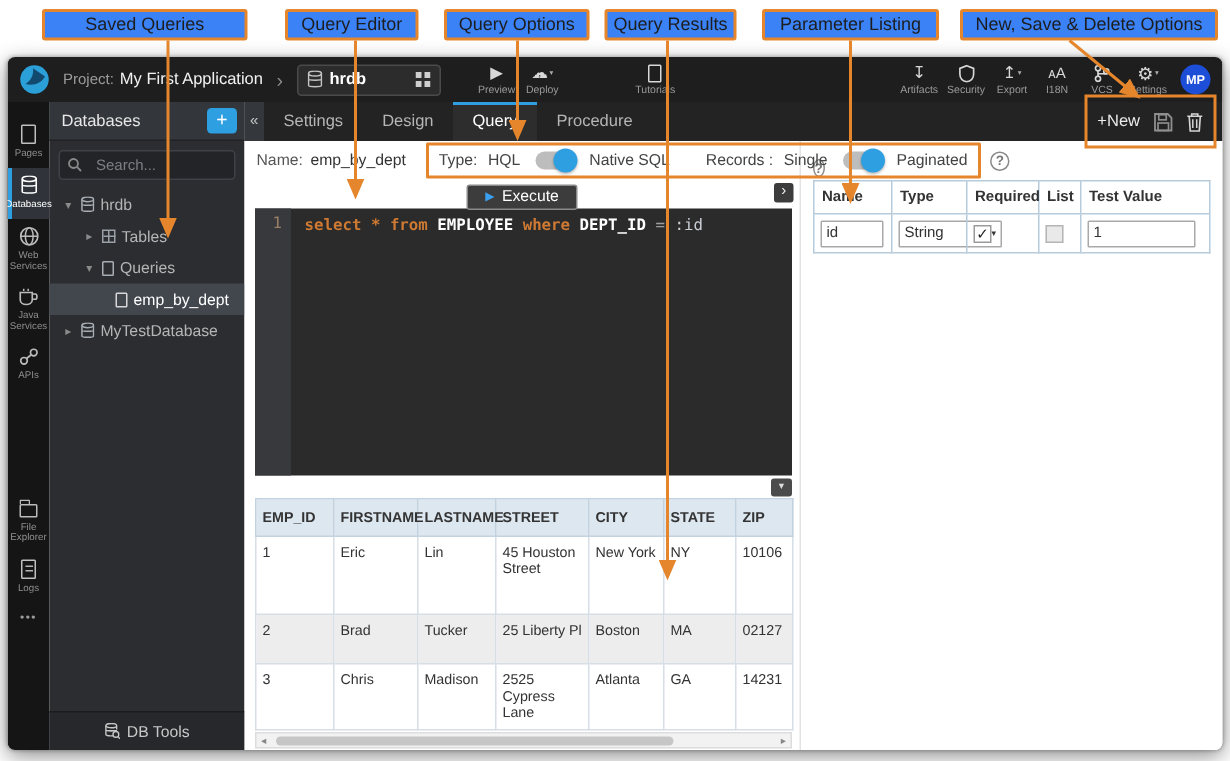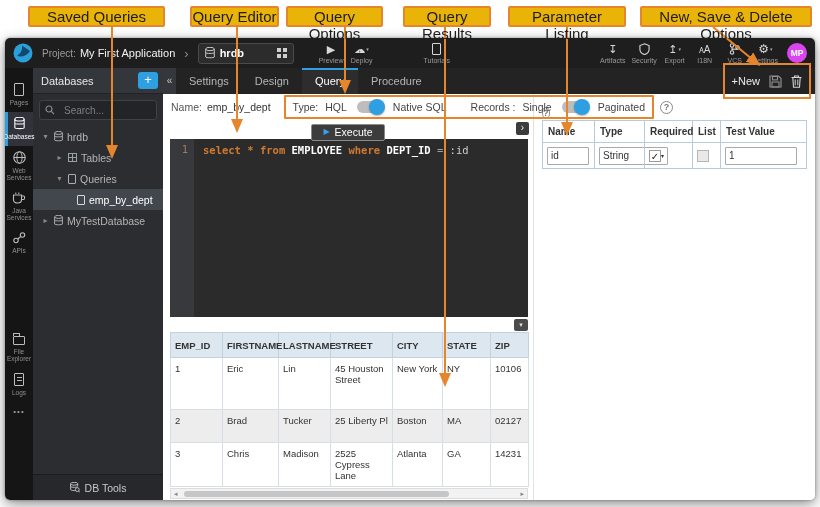--- a/index.html
+++ b/index.html
@@ -1,21 +1,21 @@
 <!DOCTYPE html>
 <html><head>
 <meta charset="utf-8">
 <style>
   * { margin:0; padding:0; box-sizing:border-box; }
   html,body { width:820px; height:507px; background:#fff; overflow:hidden;
     font-family:"Liberation Sans","DejaVu Sans",sans-serif; }
 
   
-  .callout { position:absolute; top:6px; height:21px; background:#eab308;
-    border:2px solid #E5862D; border-radius:2px; color:#1d1d1d; font-size:15px;
+  .callout { position:absolute; top:6px; height:21px; background:#3b82f6;
+    border:2px solid #E5862D; border-radius:2px; color:#1d1d1d; font-size:12px;
     text-align:center; line-height:17px; z-index:60; }
   #arrows { position:absolute; left:0; top:0; z-index:55; pointer-events:none; }
 
   
   .app { position:absolute; left:5px; top:38px; width:810px; height:462px;
     border-radius:5px; overflow:hidden; background:#fff;
     box-shadow:0 4px 14px rgba(0,0,0,.45), 0 0 3px rgba(0,0,0,.35); }
 
   
   .topbar { height:30px; background:#1e1e1e; display:flex; align-items:center; padding:0 8px; }
@@ -26,21 +26,21 @@
   .dbsel { height:21px; width:96px; background:#2c2c2c; border:1px solid #4a4a4a; border-radius:3px;
     display:flex; align-items:center; padding:0 6px; gap:5px; }
   .dbsel .dbname { color:#fff; font-size:11px; font-weight:bold; flex:1; }
   .tb-item { display:flex; flex-direction:column; align-items:center; justify-content:center;
     min-width:30px; padding:0 3px; color:#ddd; cursor:default; }
   .tb-item .ic { height:13px; font-size:11px; line-height:13px; color:#d8d8d8; display:flex; align-items:center; gap:1px; }
   .tb-item .lbl { font-size:7px; color:#9a9a9a; margin-top:1px; white-space:nowrap; }
   .mini-caret { font-size:5px; color:#aaa; }
   .cloud-up { position:relative; }
   .cloud-up .up { position:absolute; left:4px; top:3px; font-size:6px; color:#1e1e1e; font-weight:bold; }
-  .avatar { width:20px; height:20px; border-radius:50%; background:#d946ef; color:#fff;
+  .avatar { width:20px; height:20px; border-radius:50%; background:#1d4ed8; color:#fff;
     font-size:8.5px; font-weight:bold; display:flex; align-items:center; justify-content:center; margin-left:6px; }
 
   
   .body { display:flex; height:432px; }
 
   
   .rail { width:28px; background:#151515; display:flex; flex-direction:column; align-items:center; padding-top:10px; }
   .rail-item { width:100%; display:flex; flex-direction:column; align-items:center; padding:5px 0 6px; position:relative; }
   .rail-item .lbl { font-size:6.5px; color:#8f8f8f; text-align:center; line-height:7px; margin-top:3px; }
   .rail-item.active { background:#30343a; box-shadow:inset 3px 0 0 #2e9fe0; }
@@ -149,21 +149,21 @@
   .cb.off { background:#e9e9e9; border-color:#b5b5b5; }
 
   
   svg.ic-svg { display:block; }
 </style>
 </head>
 <body>
 
 <div class="callout" style="left:28px;width:137px">Saved Queries</div>
 <div class="callout" style="left:190px;width:89px">Query Editor</div>
-<div class="callout" style="left:286px;width:97px">Query Options</div>
+<div class="callout" style="left:296px;width:97px">Query Options</div>
 <div class="callout" style="left:403px;width:88px">Query Results</div>
 <div class="callout" style="left:508px;width:118px">Parameter Listing</div>
 <div class="callout" style="left:640px;width:172px">New, Save &amp; Delete Options</div>
 
 <svg id="arrows" width="820" height="507">
   <defs>
     <marker id="ah" markerWidth="7" markerHeight="6" refX="5.5" refY="3" orient="auto">
       <path d="M0,0 L7,3 L0,6 Z" fill="#E5862D"></path>
     </marker>
   </defs>

